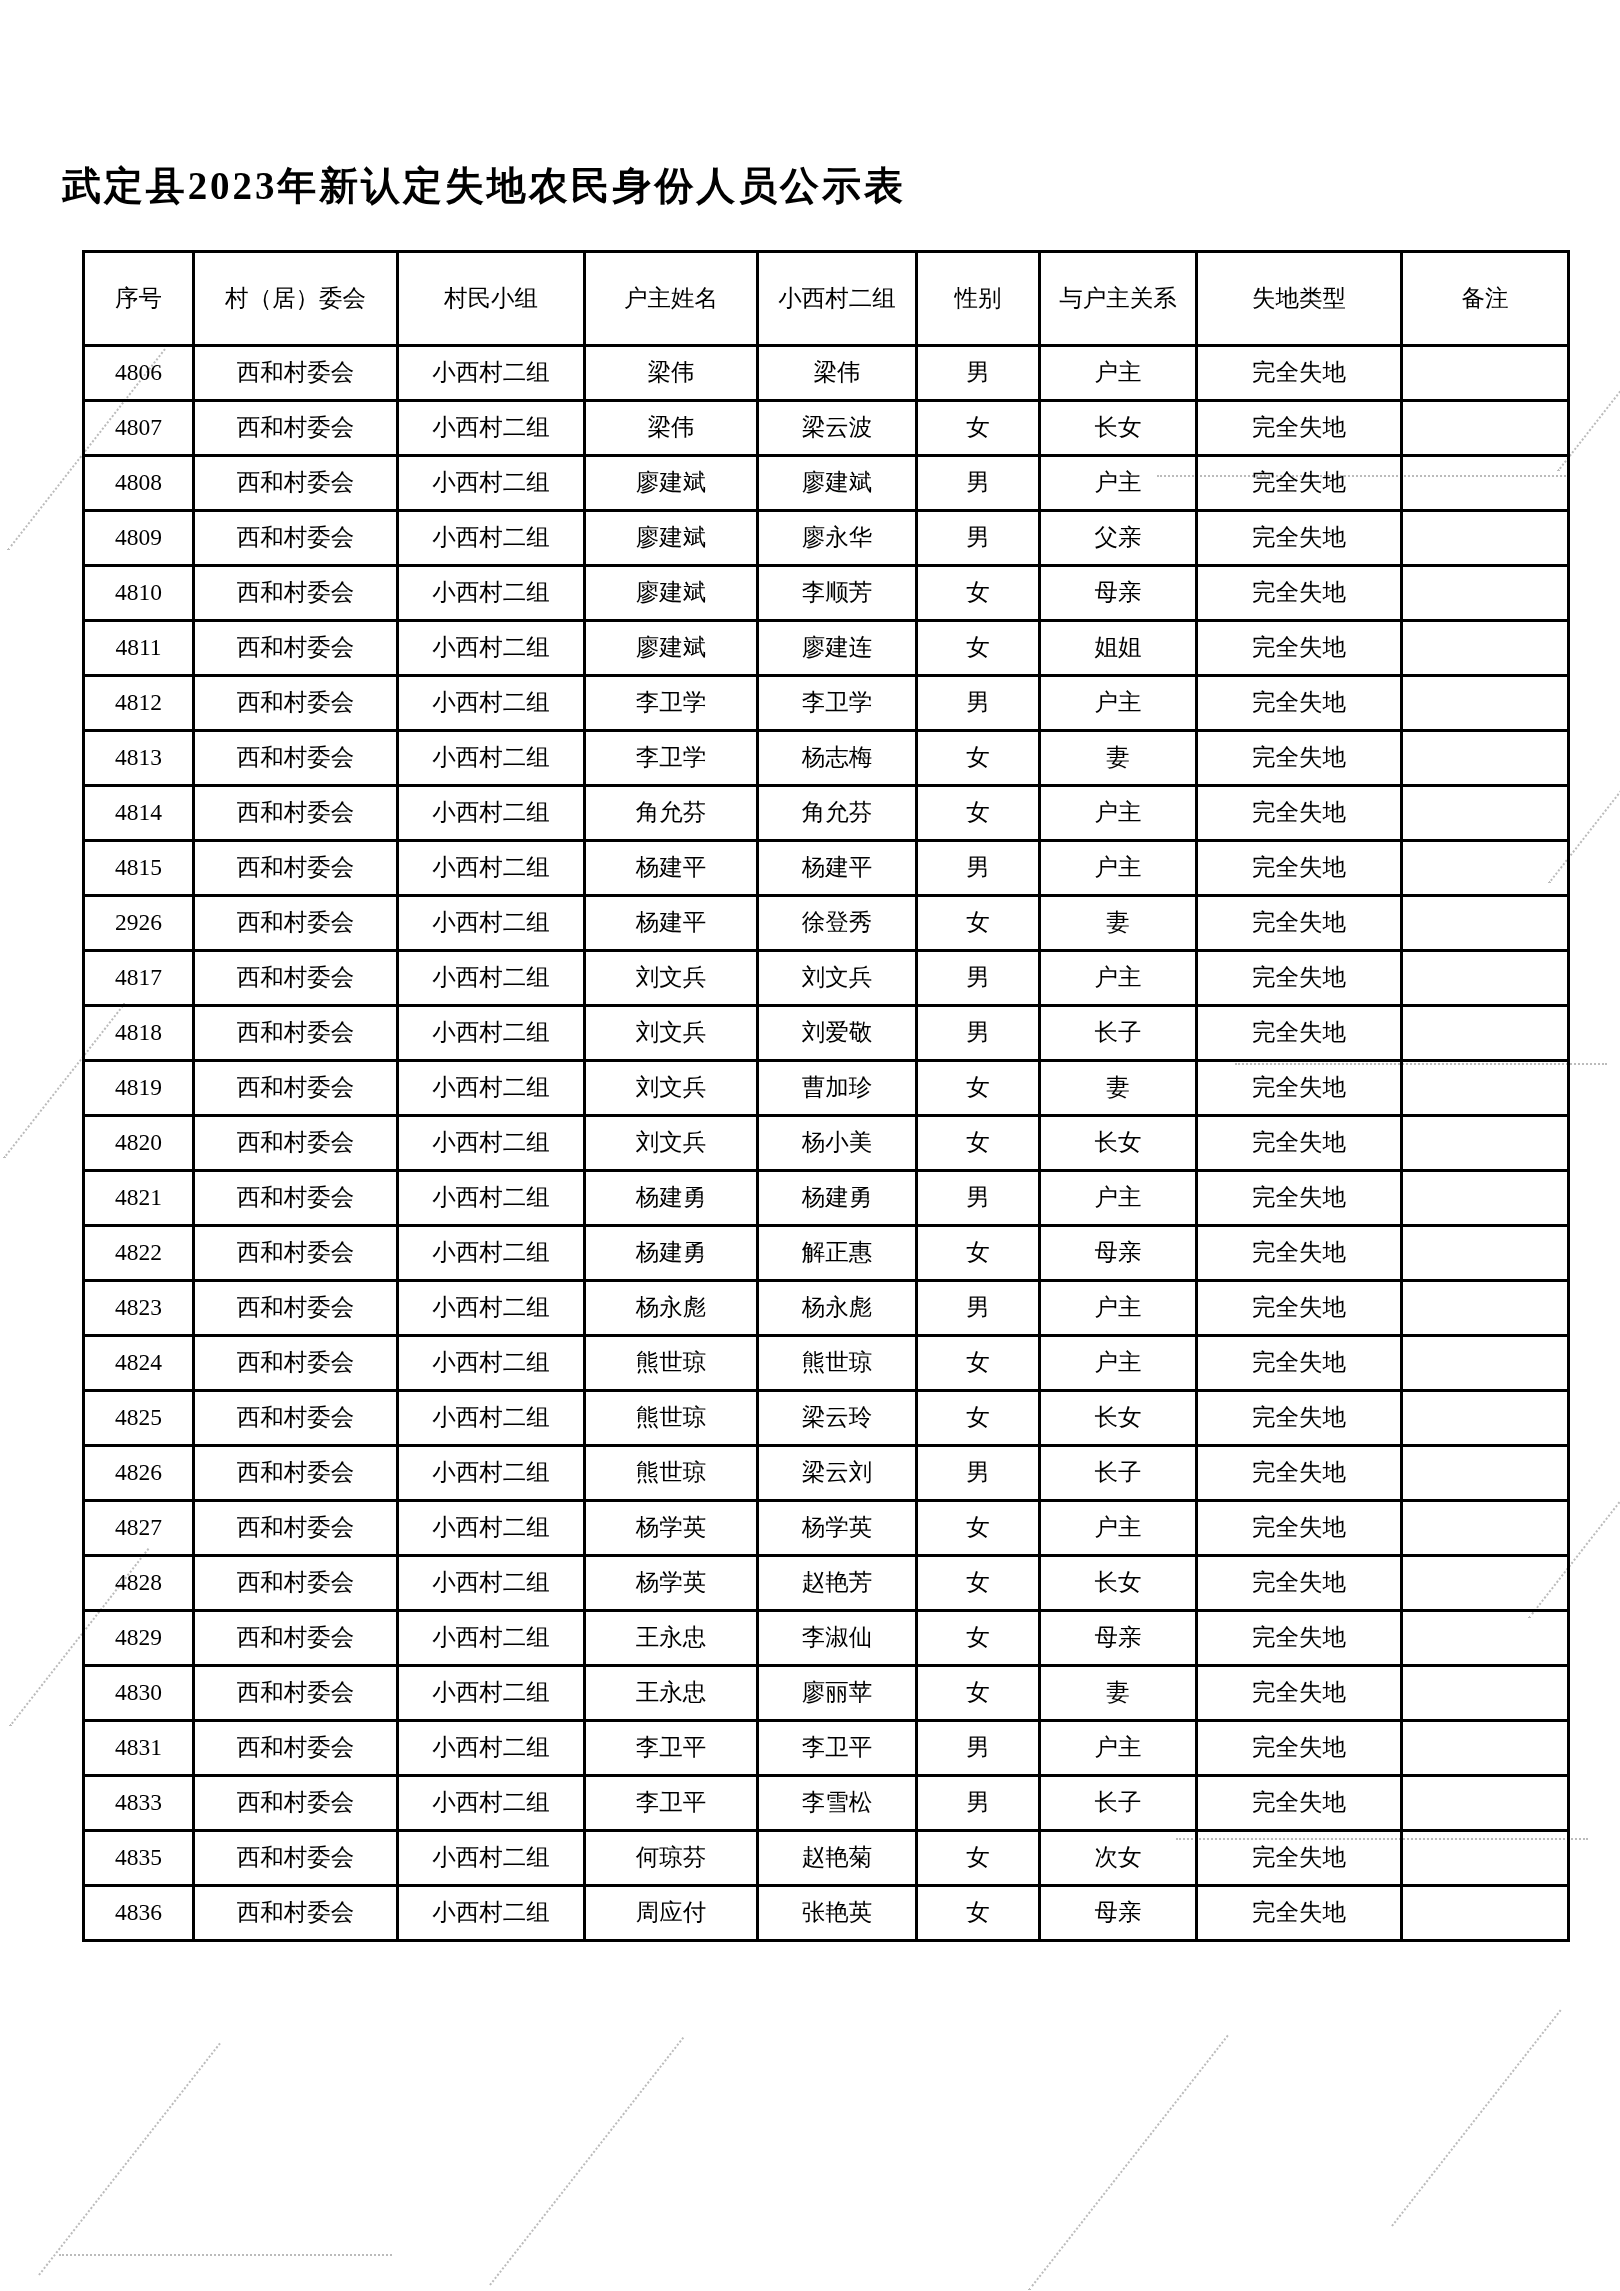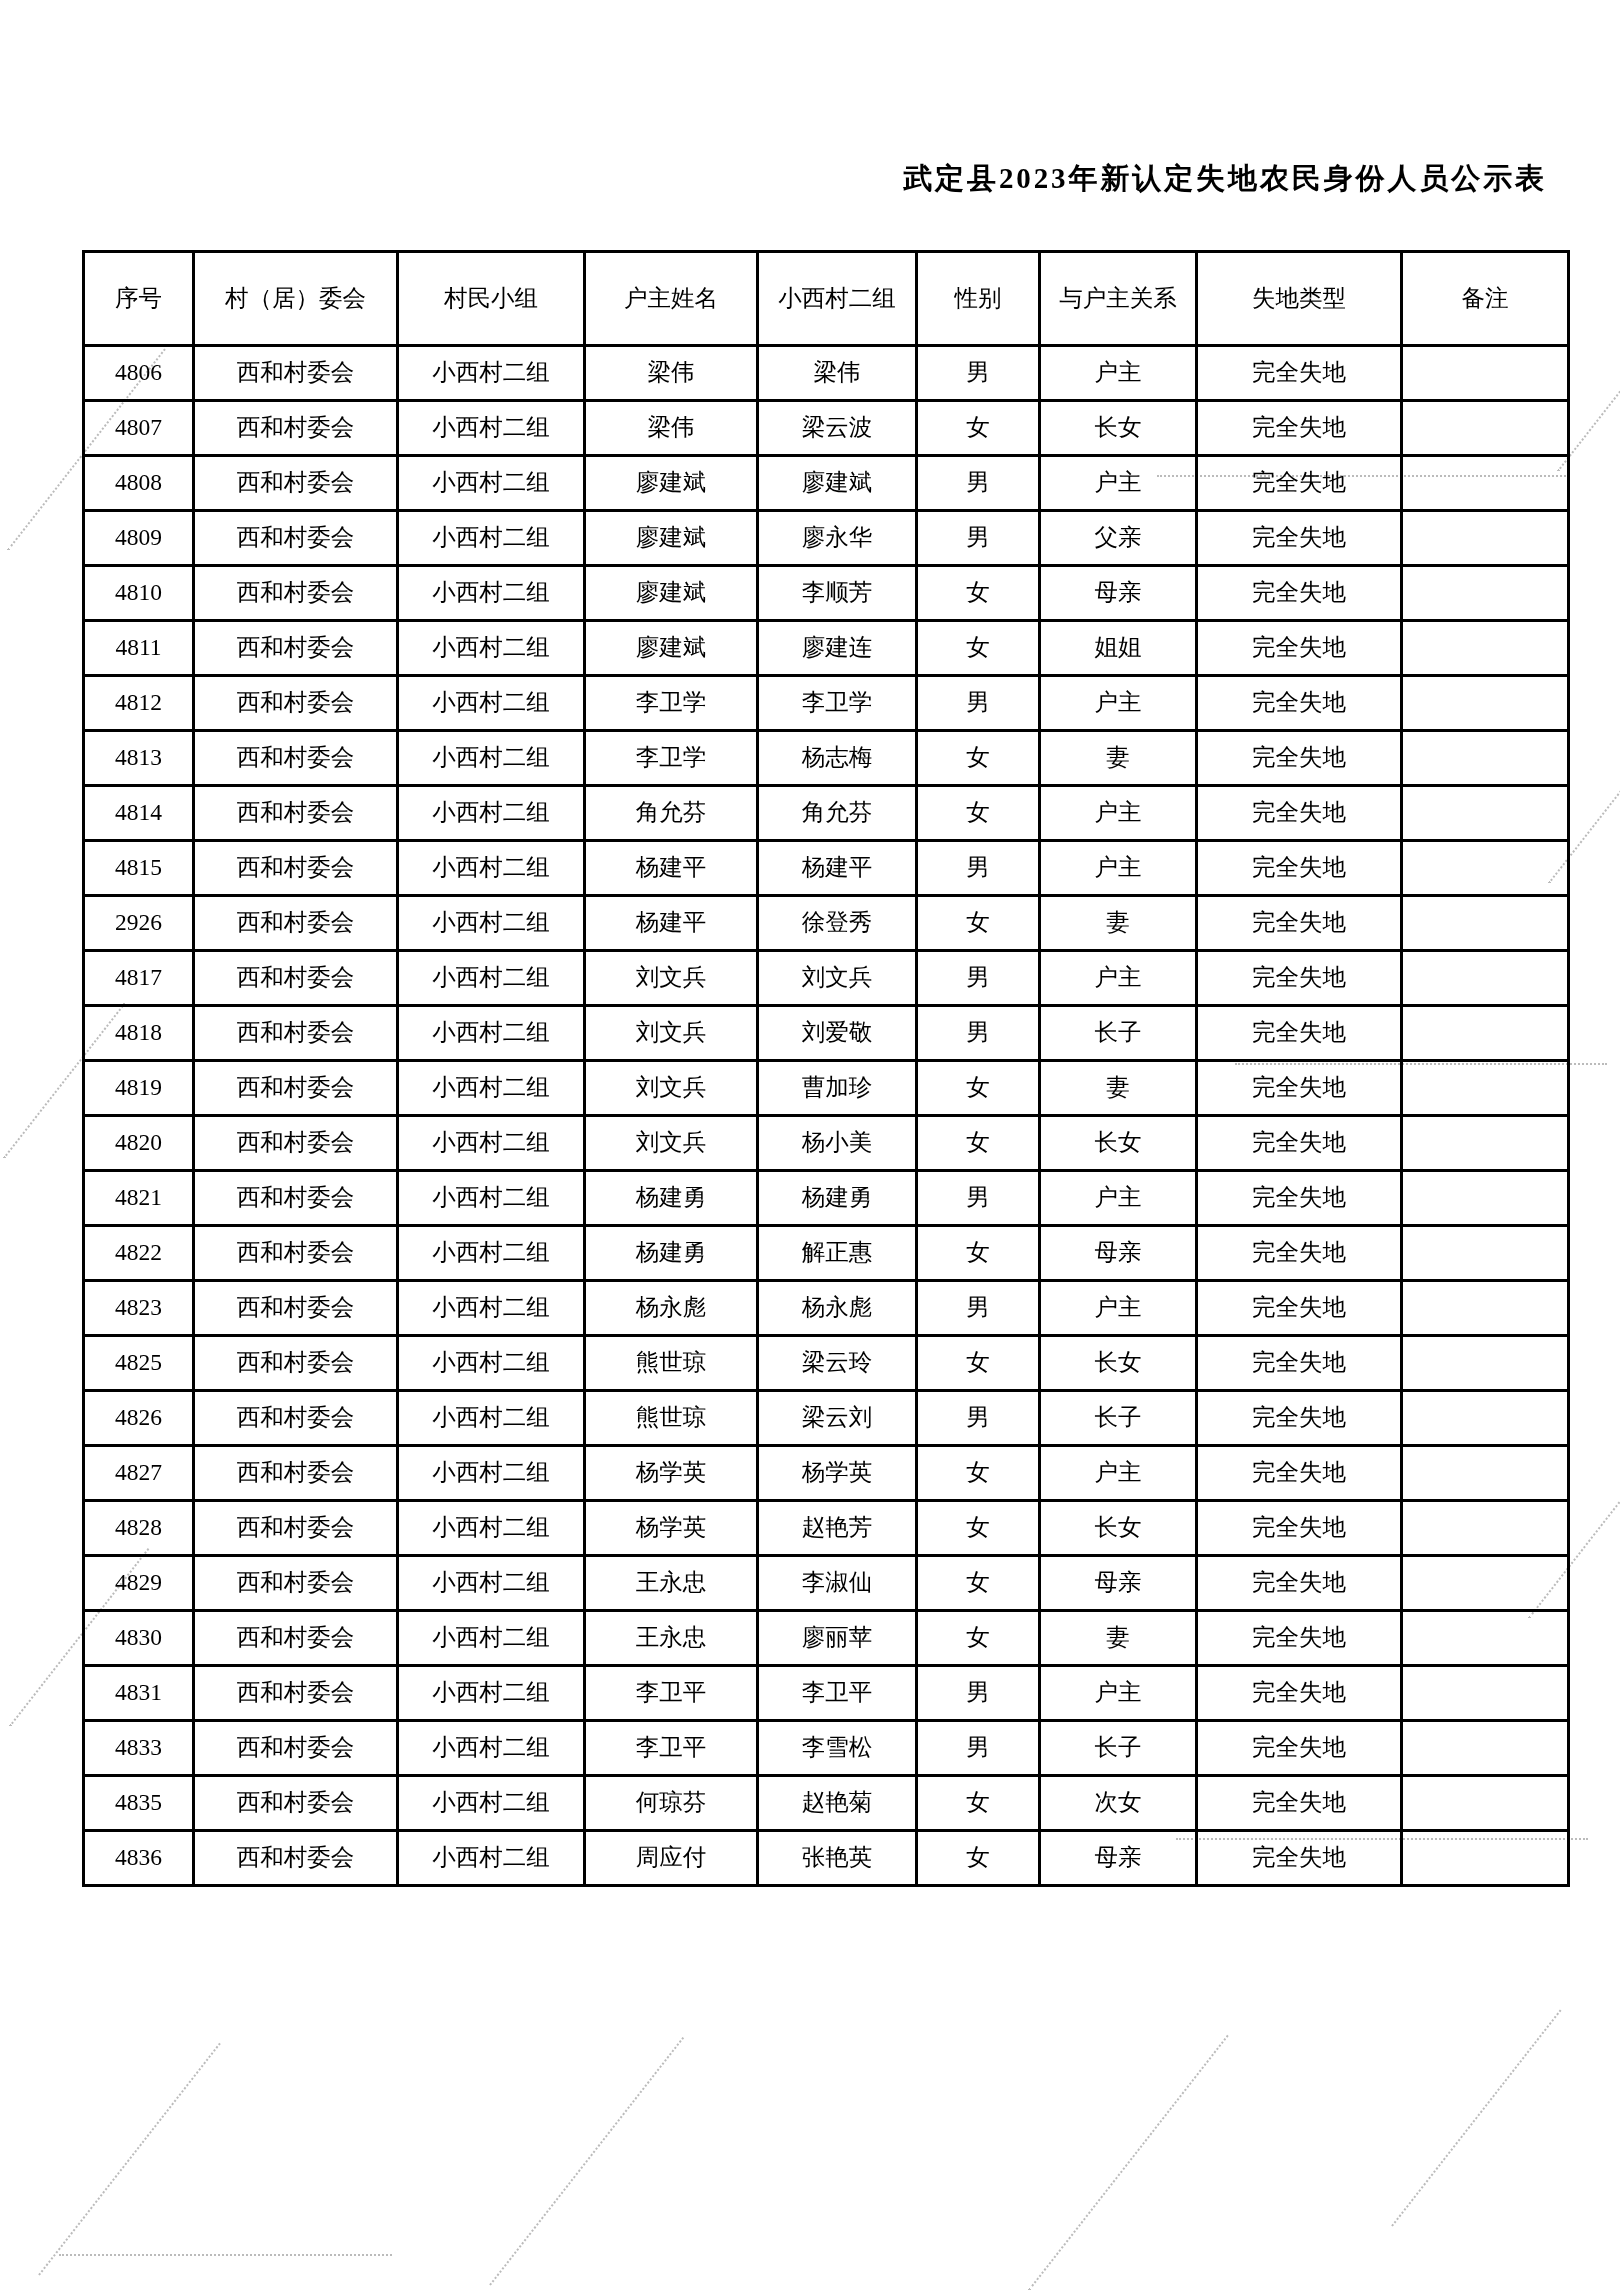--- a/index.html
+++ b/index.html
@@ -18,22 +18,22 @@
   .sheet {
     position: absolute;
     inset: 0;
     background: #ffffff;
   }
   .page-title {
     position: absolute;
     top: 159px;
     left: 62px;
     width: 1485px;
-    text-align: right;
-    font-size: 29px;
+    text-align: left;
+    font-size: 39px;
     font-weight: bold;
     letter-spacing: 2.9px;
     white-space: nowrap;
   }
   table.roster {
     position: absolute;
     top: 250px;
     left: 62px;
     width: 1485px;
     border-collapse: collapse;
@@ -311,20 +311,31 @@
           <td>西和村委会</td>
           <td>小西村二组</td>
           <td>杨永彪</td>
           <td>杨永彪</td>
           <td>男</td>
           <td>户主</td>
           <td>完全失地</td>
           <td></td>
         </tr>
         <tr>
+          <td>4824</td>
+          <td>西和村委会</td>
+          <td>小西村二组</td>
+          <td>熊世琼</td>
+          <td>熊世琼</td>
+          <td>女</td>
+          <td>户主</td>
+          <td>完全失地</td>
+          <td></td>
+        </tr>
+        <tr>
           <td>4825</td>
           <td>西和村委会</td>
           <td>小西村二组</td>
           <td>熊世琼</td>
           <td>梁云玲</td>
           <td>女</td>
           <td>长女</td>
           <td>完全失地</td>
           <td></td>
         </tr>

